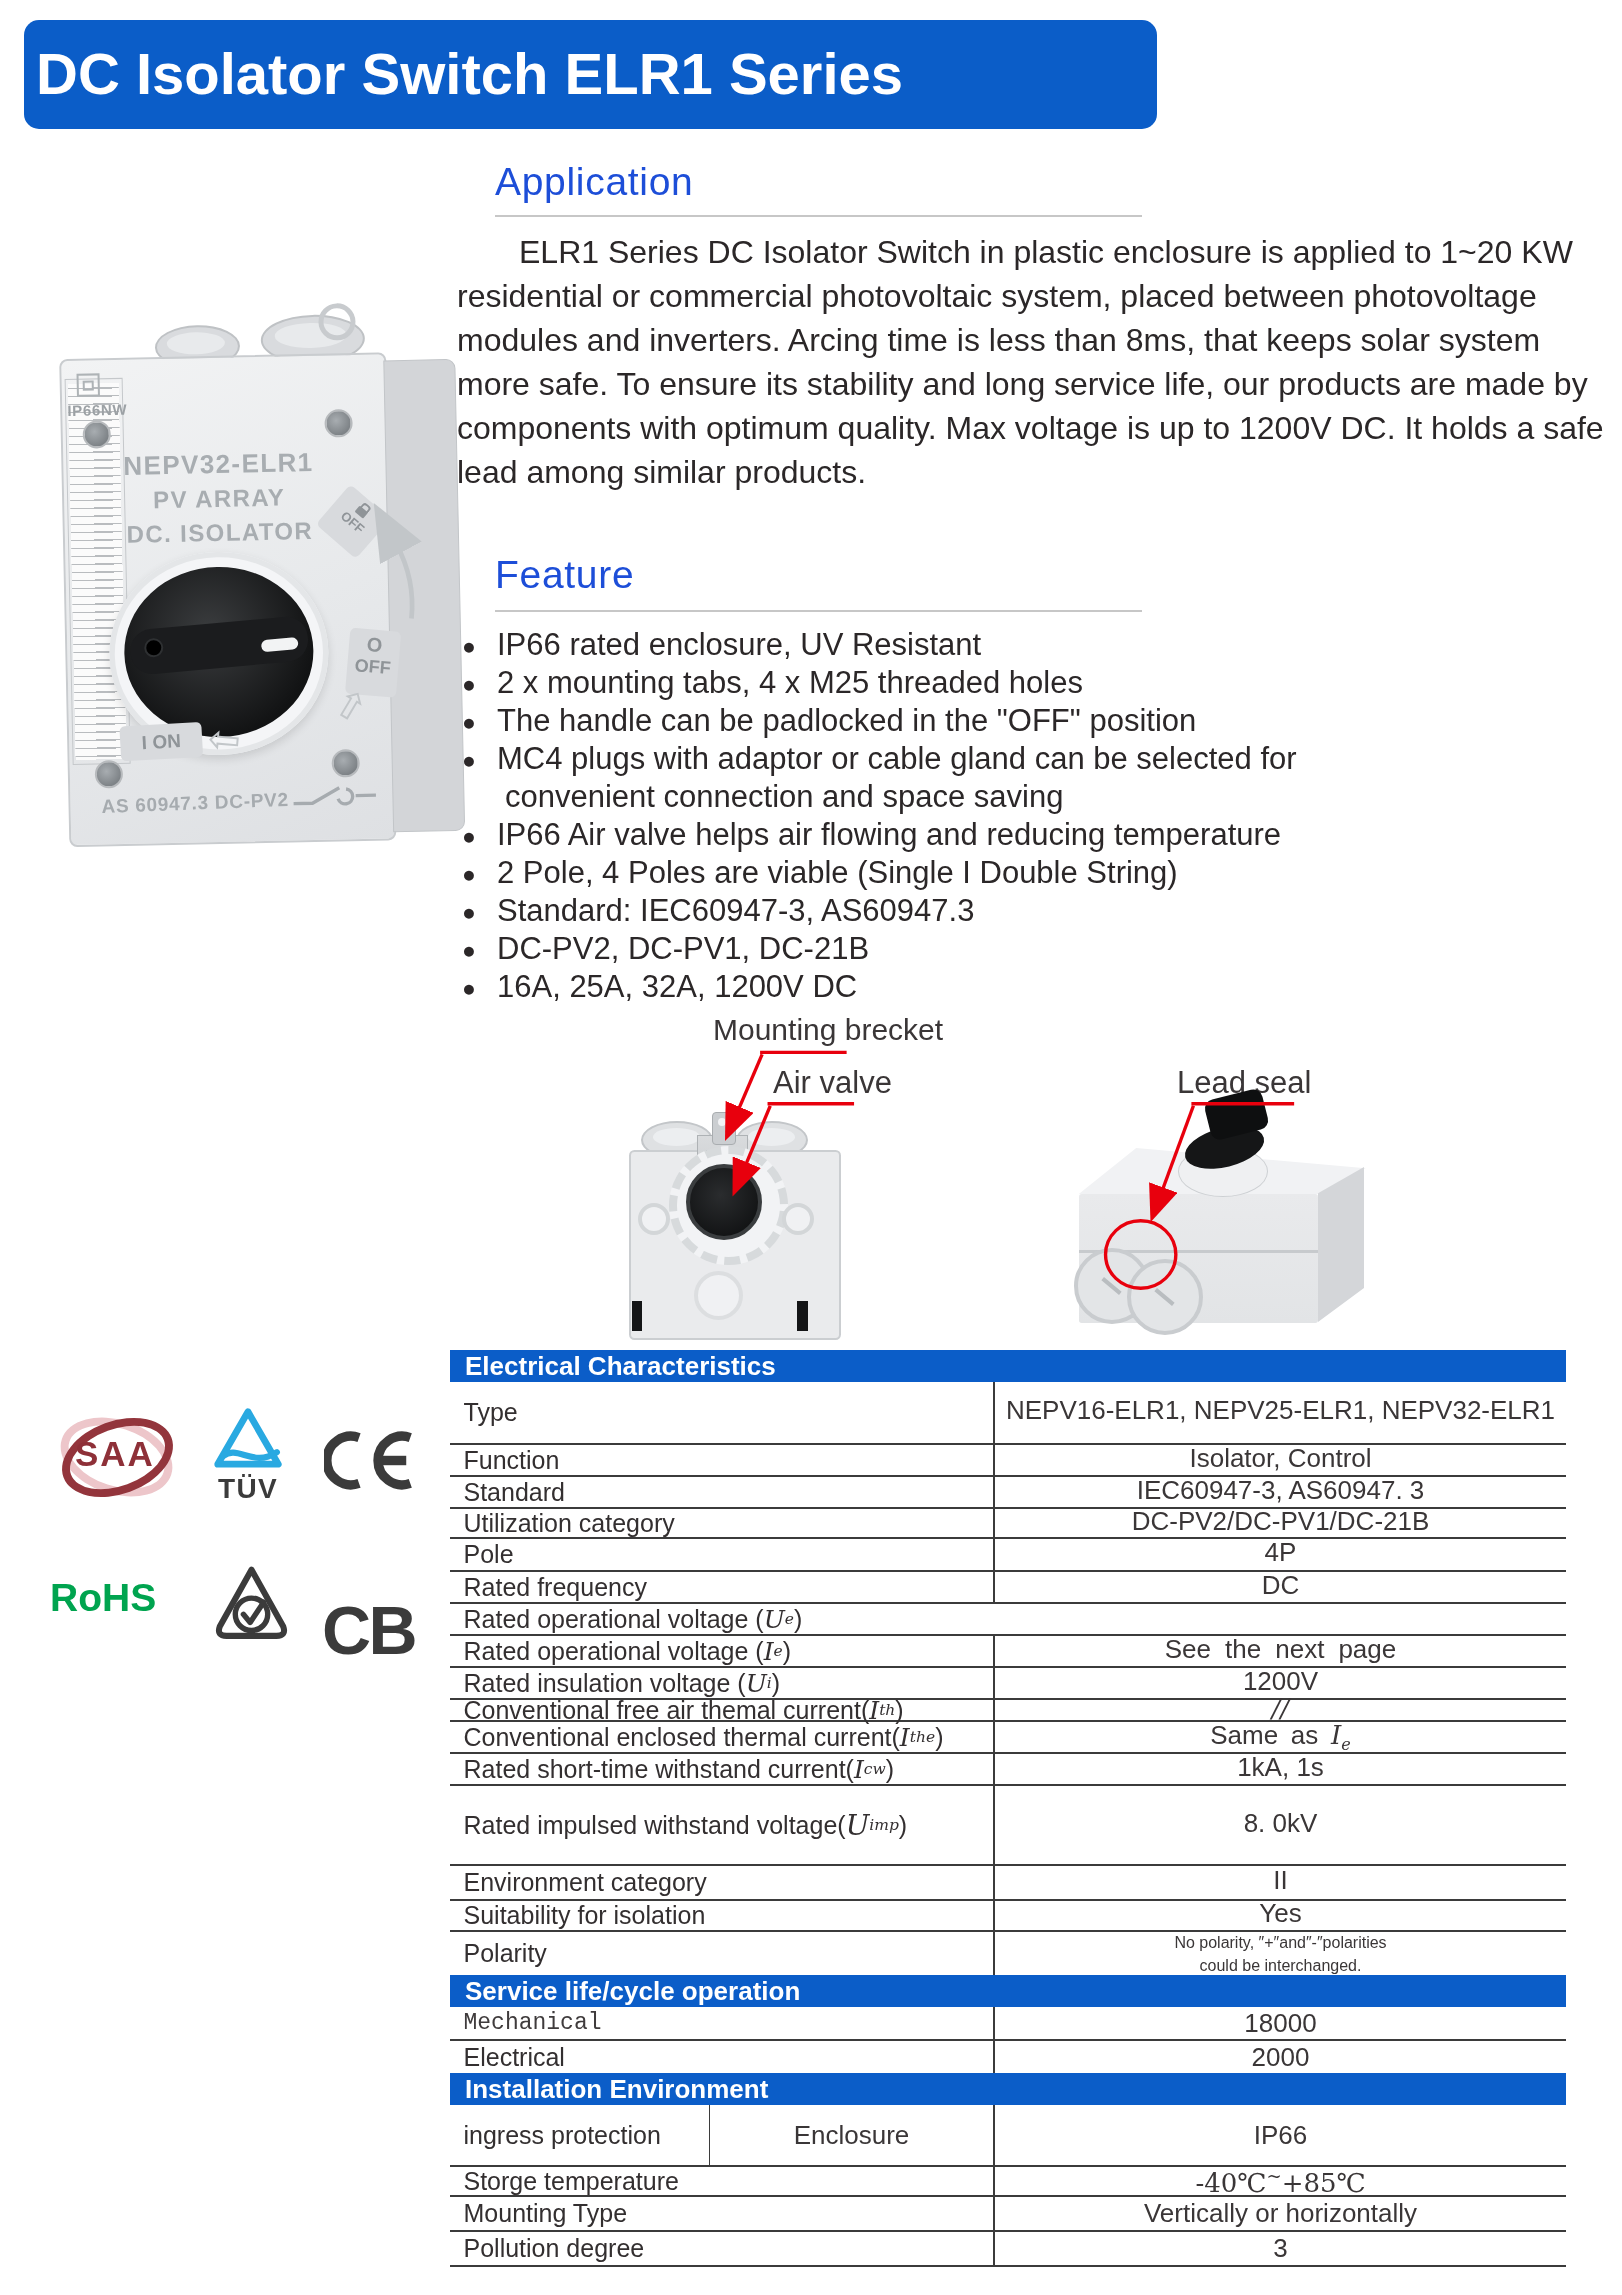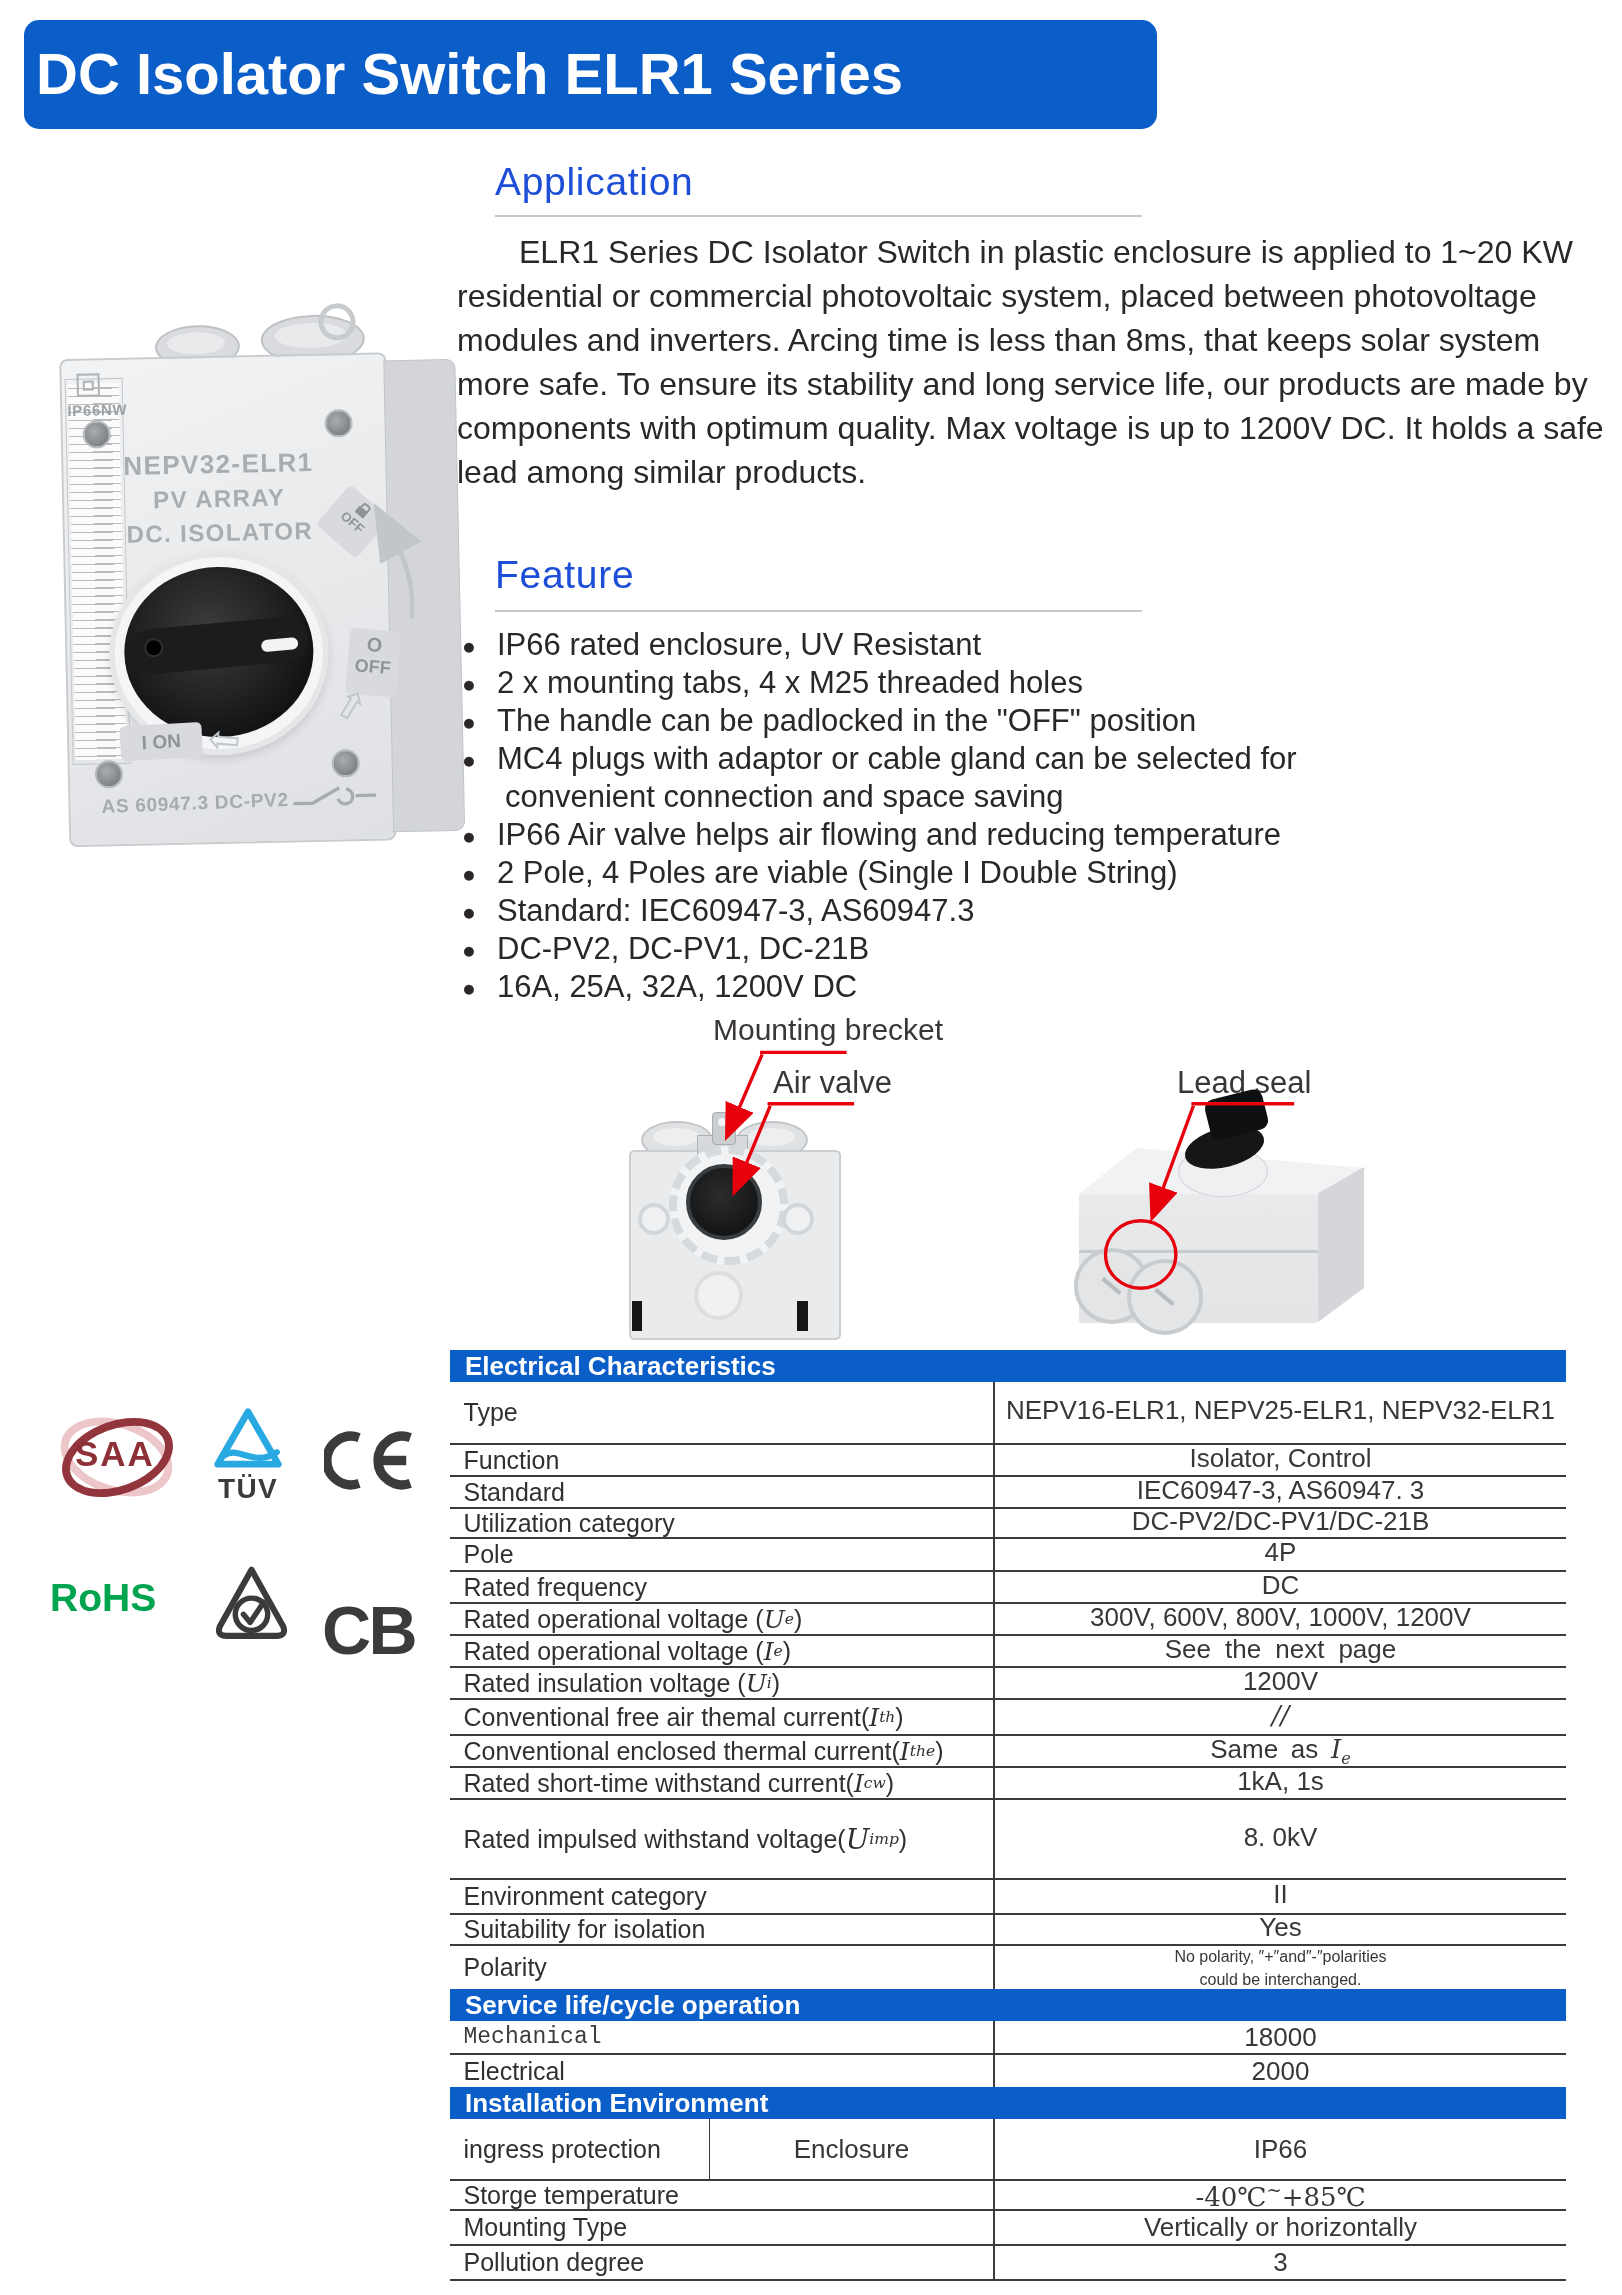--- a/index.html
+++ b/index.html
@@ -348,23 +348,20 @@
           <span><span>DC</span><span class="var"></span><sub class="var"></sub></span>
         </div>
     </div>
     <div class="trow" style="height:32px;">
       <div class="tl">
           <span>Rated operational voltage (</span>
           <span class="var">U</span>
           <sub class="var">e</sub>
           <span>)</span>
         </div>
-      <div class="tv">
-          <span><span>300V, 600V, 800V, 1000V, 1200V</span><span class="var"></span><sub class="var"></sub></span>
-        </div>
     </div>
     <div class="trow" style="height:32px;">
       <div class="tl">
           <span>Rated operational voltage (</span>
           <span class="var">I</span>
           <sub class="var">e</sub>
           <span>)</span>
         </div>
       <div class="tv">
           <span style="word-spacing:6.8px;"><span>See the next page</span><span class="var"></span><sub class="var"></sub></span>
@@ -374,21 +371,21 @@
       <div class="tl">
           <span>Rated insulation voltage (</span>
           <span class="var">U</span>
           <sub class="var">i</sub>
           <span>)</span>
         </div>
       <div class="tv">
           <span><span>1200V</span><span class="var"></span><sub class="var"></sub></span>
         </div>
     </div>
-    <div class="trow" style="height:36px;">
+    <div class="trow" style="height:22px;">
       <div class="tl">
           <span>Conventional free air themal current(</span>
           <span class="var">I</span>
           <sub class="var">th</sub>
           <span>)</span>
         </div>
       <div class="tv">
           <span><span></span><span class="var">//</span><sub class="var"></sub></span>
         </div>
     </div>

